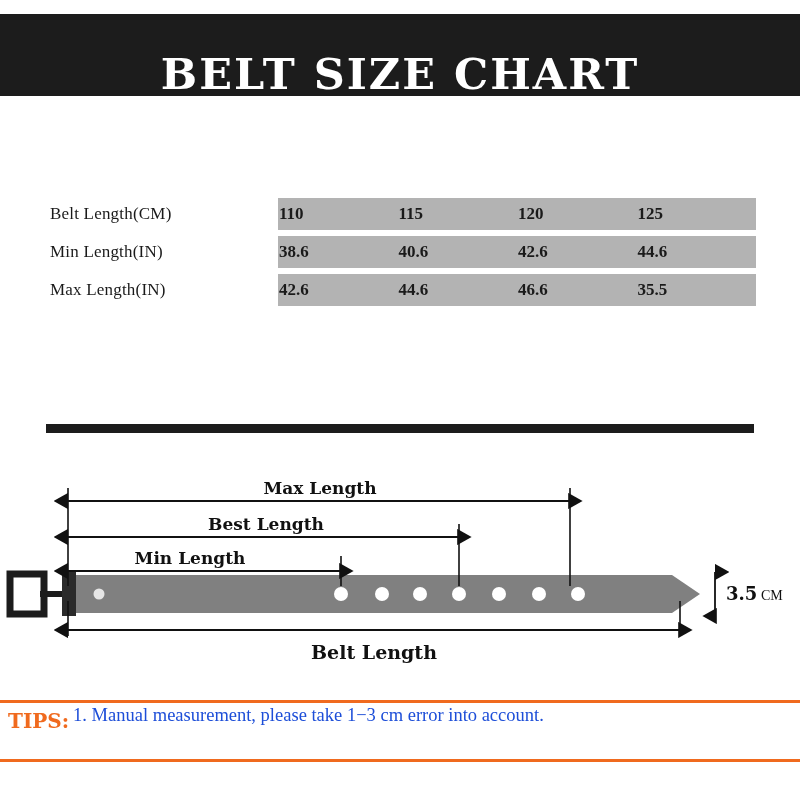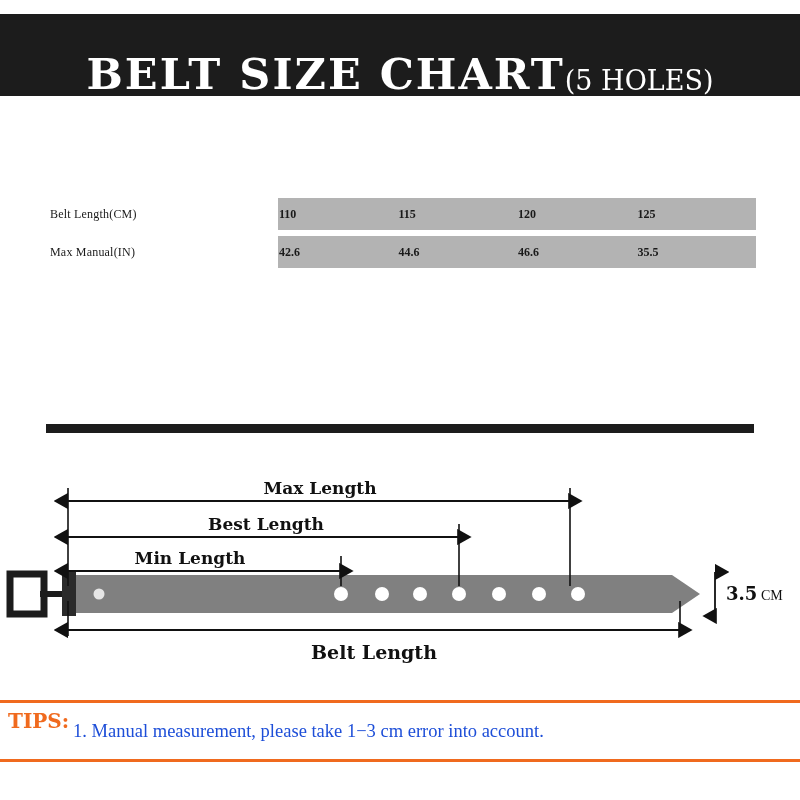--- a/index.html
+++ b/index.html
@@ -49,21 +49,21 @@
     width: 710px;
   }
   table.size-table {
     border-collapse: separate;
     border-spacing: 0 6px;
     width: 710px;
     table-layout: fixed;
   }
   table.size-table td {
     height: 32px;
-    font-size: 12px;
+    font-size: 17px;
     color: #1a1a1a;
     font-family: "Liberation Serif", serif;
   }
   td.rowlabel {
     width: 232px;
     text-align: left;
     padding-left: 4px;
     background: transparent;
     white-space: nowrap;
     letter-spacing: 0.2px;
@@ -123,21 +123,21 @@
   .tips {
     position: absolute;
     left: 0;
     top: 700px;
     width: 800px;
     height: 62px;
     background: #ffffff;
     border-top: 3px solid #f06a1e;
     border-bottom: 3px solid #f06a1e;
     display: flex;
-    align-items: center;
+    align-items: flex-start;
   }
   .tips-label {
     color: #f06a1e;
     font-family: "DejaVu Serif", serif;
     font-weight: bold;
     font-size: 20px;
     padding-left: 8px;
     padding-right: 4px;
     white-space: nowrap;
     align-self: flex-start;
@@ -154,35 +154,41 @@
     font-size: 18.5px;
     line-height: 25px;
     white-space: nowrap;
   }
 </style>
 </head>
 <body>
 
 <div class="header">
   <span class="header-title">BELT SIZE CHART</span>
-    <span class="header-sub">(5 HOLES)</span>
 </div>
 
 <div class="table-wrap">
   <table class="size-table">
     <tbody>
       <tr>
         <td class="rowlabel">Belt Length(CM)</td>
         <td class="cell">110</td>
         <td class="cell">115</td>
         <td class="cell">120</td>
         <td class="cell">125</td>
       </tr>
       <tr>
-        <td class="rowlabel">Max Manual(IN)</td>
+        <td class="rowlabel">Min Length(IN)</td>
+        <td class="cell">38.6</td>
+        <td class="cell">40.6</td>
+        <td class="cell">42.6</td>
+        <td class="cell">44.6</td>
+      </tr>
+      <tr>
+        <td class="rowlabel">Max Length(IN)</td>
         <td class="cell">42.6</td>
         <td class="cell">44.6</td>
         <td class="cell">46.6</td>
         <td class="cell">35.5</td>
       </tr>
     </tbody>
   </table>
 </div>
 
 <div class="divider"></div>

